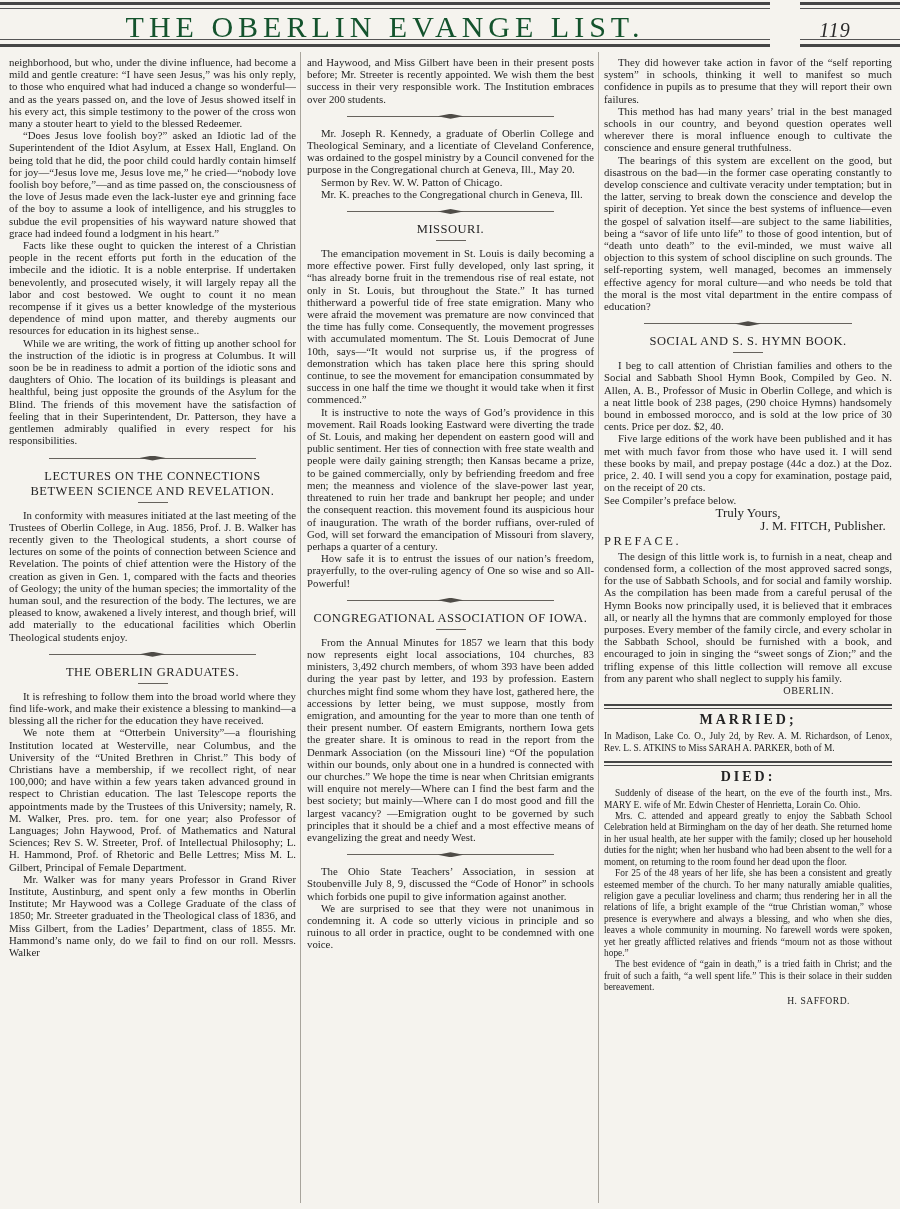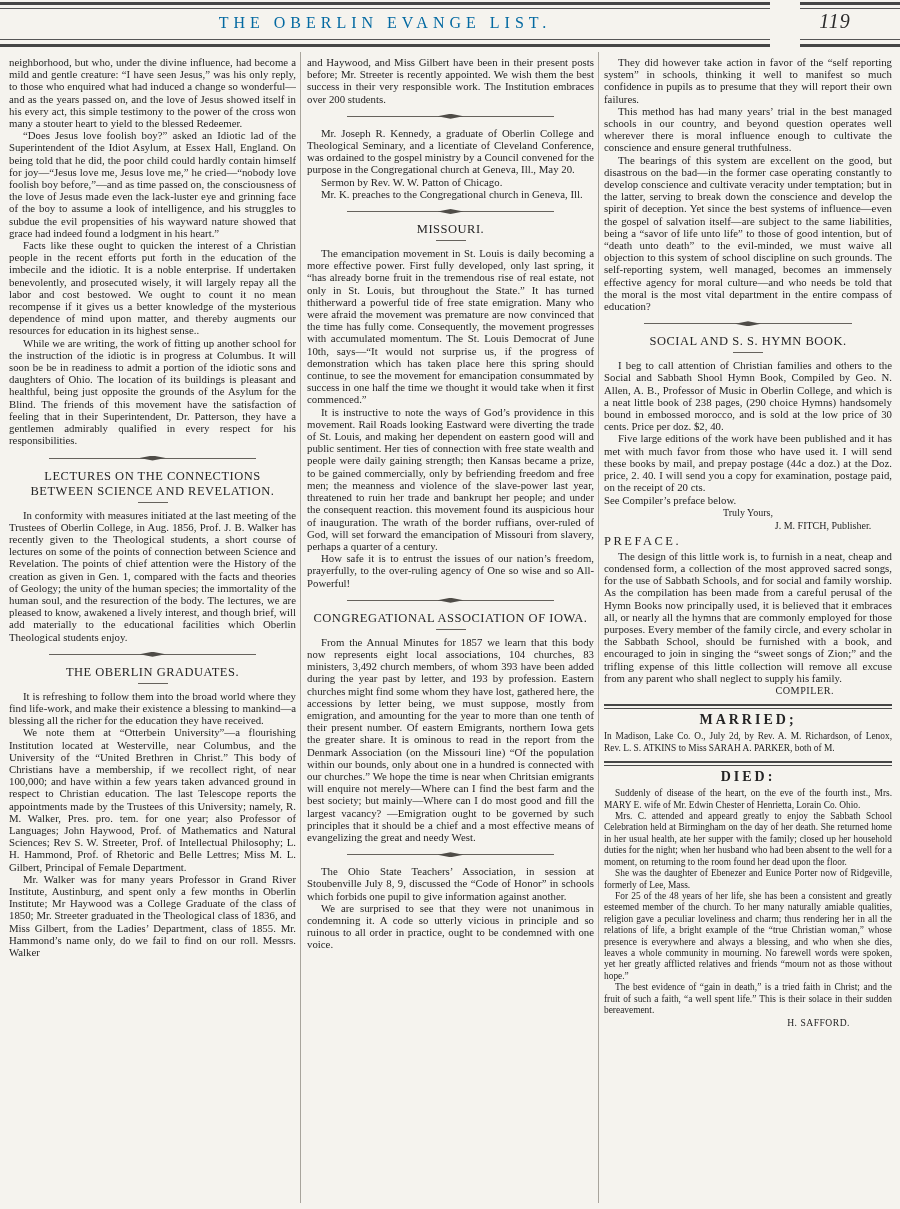--- a/index.html
+++ b/index.html
@@ -11,21 +11,21 @@
   }
   
   .rule-row { position:absolute; left:0; width:900px; display:flex; gap:30px; }
   .rule-row .seg1 { flex:1; }
   .rule-row .seg2 { width:100px; }
   .rule-thick .seg1, .rule-thick .seg2 { border-top:3px solid #454545; }
   .rule-thin  .seg1, .rule-thin  .seg2 { border-top:1px solid #555; }
   
   .masthead { position:absolute; top:10px; left:0; width:900px; display:flex; align-items:baseline; }
   .masthead .title-wrap { flex:1; text-align:center; }
-  .masthead .title { font-size:16px; letter-spacing:5px; color:#0369a1; white-space:nowrap; }
+  .masthead .title { font-size:30px; letter-spacing:5px; color:#14532d; white-space:nowrap; }
   .masthead .pageno-wrap { width:130px; text-align:center;font-style:italic; }
   .masthead .pageno { font-size:20px; letter-spacing:1px; color:#2b2b2b; }
   
   .col { position:absolute; top:56px; bottom:2px; overflow:hidden; }
   .col-0 { left:9px;   width:287px; }
   .col-1 { left:307px; width:287px; }
   .col-2 { left:604px; width:288px; }
   .vdiv { position:absolute; top:52px; bottom:6px; width:1px; background:#a8a49c; }
   .vdiv-1 { left:300px; } .vdiv-2 { left:598px; }
   
@@ -41,21 +41,21 @@
   .heading-fine { text-align:center; font-size:14px; font-weight:bold; letter-spacing:3px; margin:2px 0 3px; }
   
   .sep { position:relative; height:7px; margin:8px auto 7px; width:72%; }
   .sep::before { content:""; position:absolute; left:0; right:0; top:3px; border-top:1px solid #66625c; }
   .sep::after  { content:""; position:absolute; left:50%; top:1px; width:26px; height:5px;
                  transform:translateX(-50%); background:#4f4c47;
                  clip-path:polygon(0 50%,50% 0,100% 50%,50% 100%); }
   .shortrule { width:30px; border-top:1px solid #66625c; margin:3px auto 6px; }
   .doublerule { height:2px; border-top:2.5px solid #454545; border-bottom:1px solid #4a4a4a; margin:7px 0 3px; }
   
-  .line { font-size:10px; line-height:13.5px; }
+  .line { font-size:13px; line-height:13.5px; }
   .align-center { text-align:center; }
   .align-centerright { text-align:center; padding-left:150px; }
   .align-right { text-align:right; padding-right:58px; font-size:10.2px; letter-spacing:.5px; }
   .align-rightfine { text-align:right; padding-right:42px; font-size:9.6px; letter-spacing:.5px; }
 </style>
 </head>
 <body>
 
 <div class="page">
 
@@ -132,27 +132,26 @@
       <div class="sep"></div>
       <div class="heading">SOCIAL AND S. S. HYMN BOOK.</div>
       <div class="shortrule"></div>
       <p class="p">I beg to call attention of Christian families and others to the Social and Sabbath Shool Hymn Book, Compiled by Geo. N. Allen, A. B., Professor of Music in Oberlin College, and which is a neat little book of 238 pages, (290 choice Hymns) handsomely bound in embossed morocco, and is sold at the low price of 30 cents. Price per doz. $2, 40.</p>
       <p class="p">Five large editions of the work have been published and it has met with much favor from those who have used it. I will send these books by mail, and prepay postage (44c a doz.) at the Doz. price, 2. 40. I will send you a copy for examination, postage paid, on the receipt of 20 cts.</p>
       <p class="p-flush">See Compiler’s preface below.</p>
       <div class="line line align-center">Truly Yours,</div>
       <div class="line line align-centerright">J. M. FITCH, Publisher.</div>
       <div class="subheading">PREFACE.</div>
       <p class="p">The design of this little work is, to furnish in a neat, cheap and condensed form, a collection of the most approved sacred songs, for the use of Sabbath Schools, and for social and family worship. As the compilation has been made from a careful perusal of the Hymn Books now principally used, it is believed that it embraces all, or nearly all the hymns that are commonly employed for those purposes. Every member of the family circle, and every scholar in the Sabbath School, should be furnished with a book, and encouraged to join in singing the “sweet songs of Zion;” and the trifling expense of this little collection will remove all excuse from any parent who shall neglect to supply his family.</p>
-      <div class="line line align-right">COMPILER.</div>
+      <div class="line line align-right">OBERLIN.</div>
       <div class="doublerule"></div>
       <div class="heading-fine">MARRIED;</div>
       <p class="p-fine-flush">In Madison, Lake Co. O., July 2d, by Rev. A. M. Richardson, of Lenox, Rev. L. S. ATKINS to Miss SARAH A. PARKER, both of M.</p>
       <div class="doublerule"></div>
       <div class="heading-fine">DIED:</div>
       <p class="p-fine">Suddenly of disease of the heart, on the eve of the fourth inst., Mrs. MARY E. wife of Mr. Edwin Chester of Henrietta, Lorain Co. Ohio.</p>
       <p class="p-fine">Mrs. C. attended and appeard greatly to enjoy the Sabbath School Celebration held at Birmingham on the day of her death. She returned home in her usual health, ate her supper with the family; closed up her household duties for the night; when her husband who had been absent to the well for a moment, on returning to the room found her dead upon the floor.</p>
-      <p class="p-fine">She was the daughter of Ebenezer and Eunice Porter now of Ridgeville, formerly of Lee, Mass.</p>
       <p class="p-fine">For 25 of the 48 years of her life, she has been a consistent and greatly esteemed member of the church. To her many naturally amiable qualities, religion gave a peculiar loveliness and charm; thus rendering her in all the relations of life, a bright example of the “true Christian woman,” whose presence is everywhere and always a blessing, and who when she dies, leaves a whole community in mourning. No farewell words were spoken, yet her greatly afflicted relatives and friends “mourn not as those without hope.”</p>
       <p class="p-fine">The best evidence of “gain in death,” is a tried faith in Christ; and the fruit of such a faith, “a well spent life.” This is their solace in their sudden bereavement.</p>
       <div class="line line align-rightfine">H. SAFFORD.</div>
     </div>
 
 </div>
 
 </body></html>

